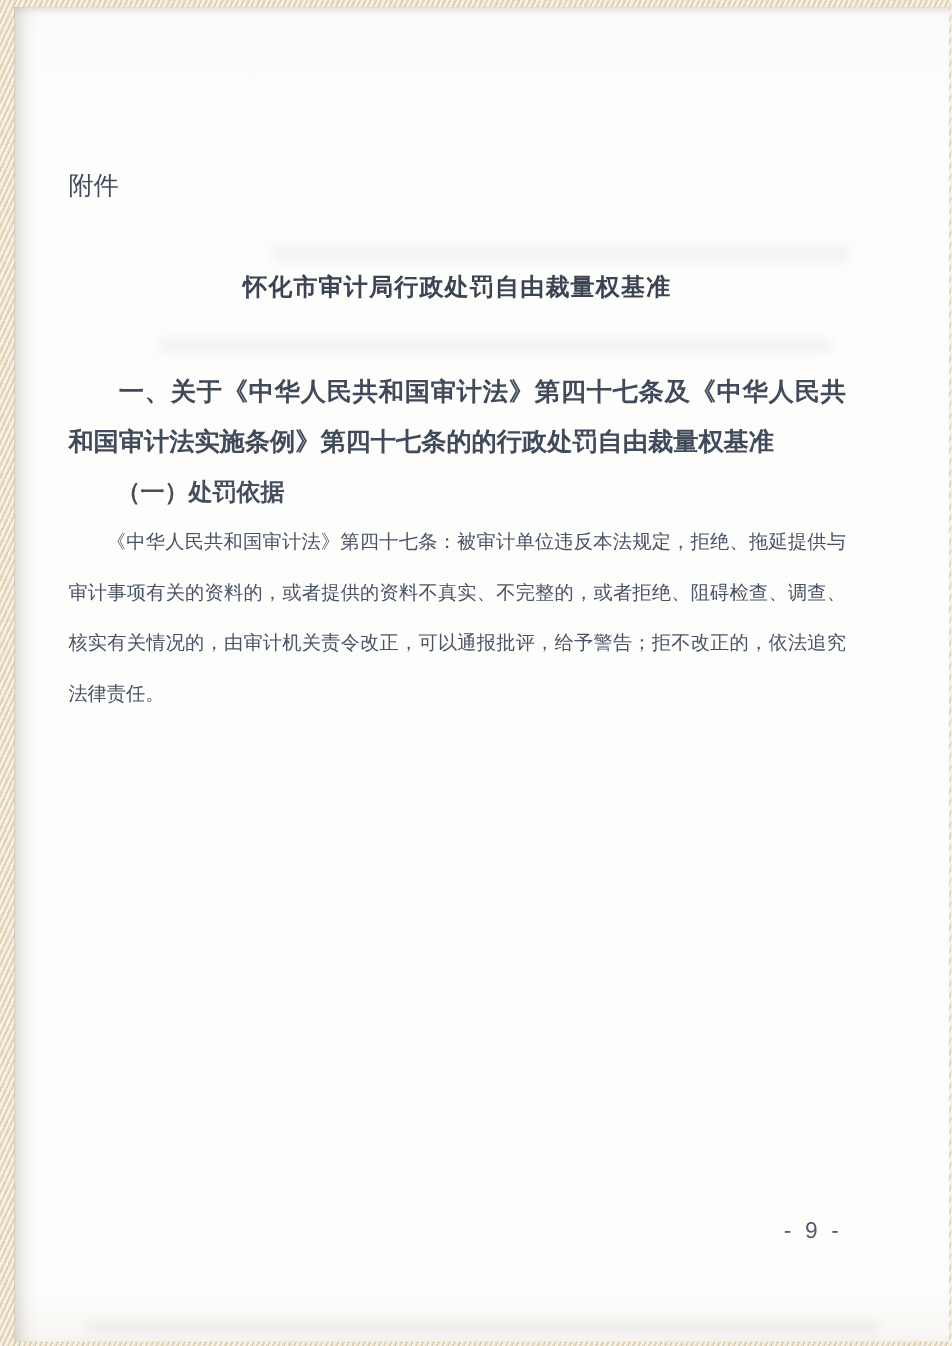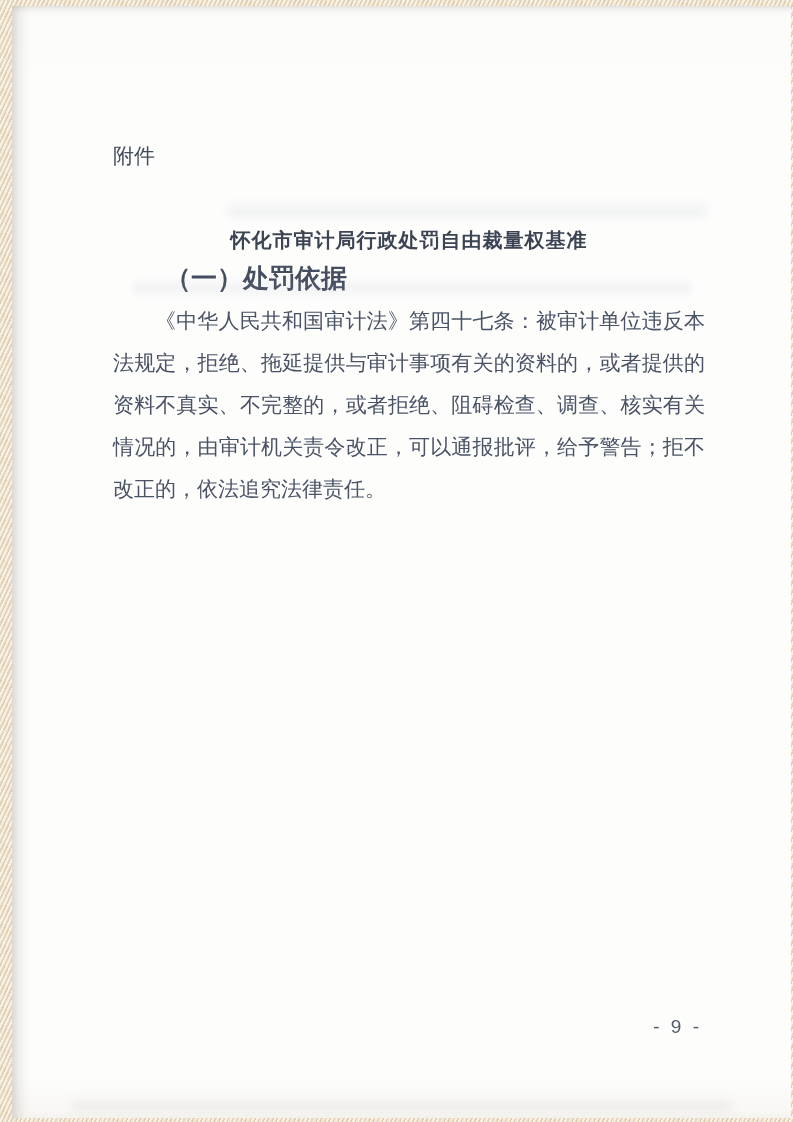--- a/index.html
+++ b/index.html
@@ -24,21 +24,21 @@
     position: absolute;
     left: 12px;
     top: 6px;
     right: 2px;
     bottom: 4px;
     box-sizing: border-box;
     background: linear-gradient(180deg, #fbfbfa 0%, #fdfdfc 8%, #fdfdfc 96%, #f7f6f3 100%);
     box-shadow:
       inset 14px 0 18px -14px rgba(110,100,85,0.45),
       inset 0 8px 10px -9px rgba(110,100,85,0.35);
-    padding: 0 86px 0 101px;
+    padding: 0 86px 0 45px;
     color: #4a5365;
   }
   .ghost {
     position: absolute;
     background: rgba(150,160,175,0.10);
     filter: blur(4px);
     pointer-events: none;
   }
   .ghost-a { left: 215px; top: 198px; width: 480px; height: 14px; }
   .ghost-b { left: 120px; top: 276px; width: 560px; height: 12px; }
@@ -65,30 +65,30 @@
     font-size: 21px;
     line-height: 42px;
     font-weight: bold;
     text-indent: 2em;
     text-align: justify;
     color: #414a5b;
     font-family: "Liberation Sans", "DejaVu Sans", sans-serif;
   }
   .subheading {
     margin: 0;
-    font-size: 26px;
+    font-size: 20px;
     line-height: 42px;
     font-weight: bold;
     text-indent: 2em;
     color: #454e5f;
     font-family: "Liberation Serif", "DejaVu Serif", serif;
   }
   .body-para {
     margin: 0;
-    font-size: 21px;
+    font-size: 16px;
     line-height: 42px;
     text-indent: 2em;
     text-align: justify;
     color: #4a5365;
   }
   .pagenum {
     position: absolute;
     right: 89px;
     bottom: 80px;
     font-size: 19px;
@@ -103,20 +103,21 @@
 <div class="scan">
   <div class="page">
     <div class="ghost ghost-a"></div>
     <div class="ghost ghost-b"></div>
     <div class="ghost ghost-c"></div>
 
     <div class="attachment">附件</div>
 
     <h1 class="title">怀化市审计局行政处罚自由裁量权基准</h1>
 
+    <p class="heading">一、关于《中华人民共和国审计法》第四十七条及《中华人民共和国审计法实施条例》第四十七条的的行政处罚自由裁量权基准</p>
 
     <p class="subheading">（一）处罚依据</p>
 
     <p class="body-para">《中华人民共和国审计法》第四十七条：被审计单位违反本法规定，拒绝、拖延提供与审计事项有关的资料的，或者提供的资料不真实、不完整的，或者拒绝、阻碍检查、调查、核实有关情况的，由审计机关责令改正，可以通报批评，给予警告；拒不改正的，依法追究法律责任。</p>
 
 
     <div class="pagenum">- 9 -</div>
   </div>
 </div>
 

